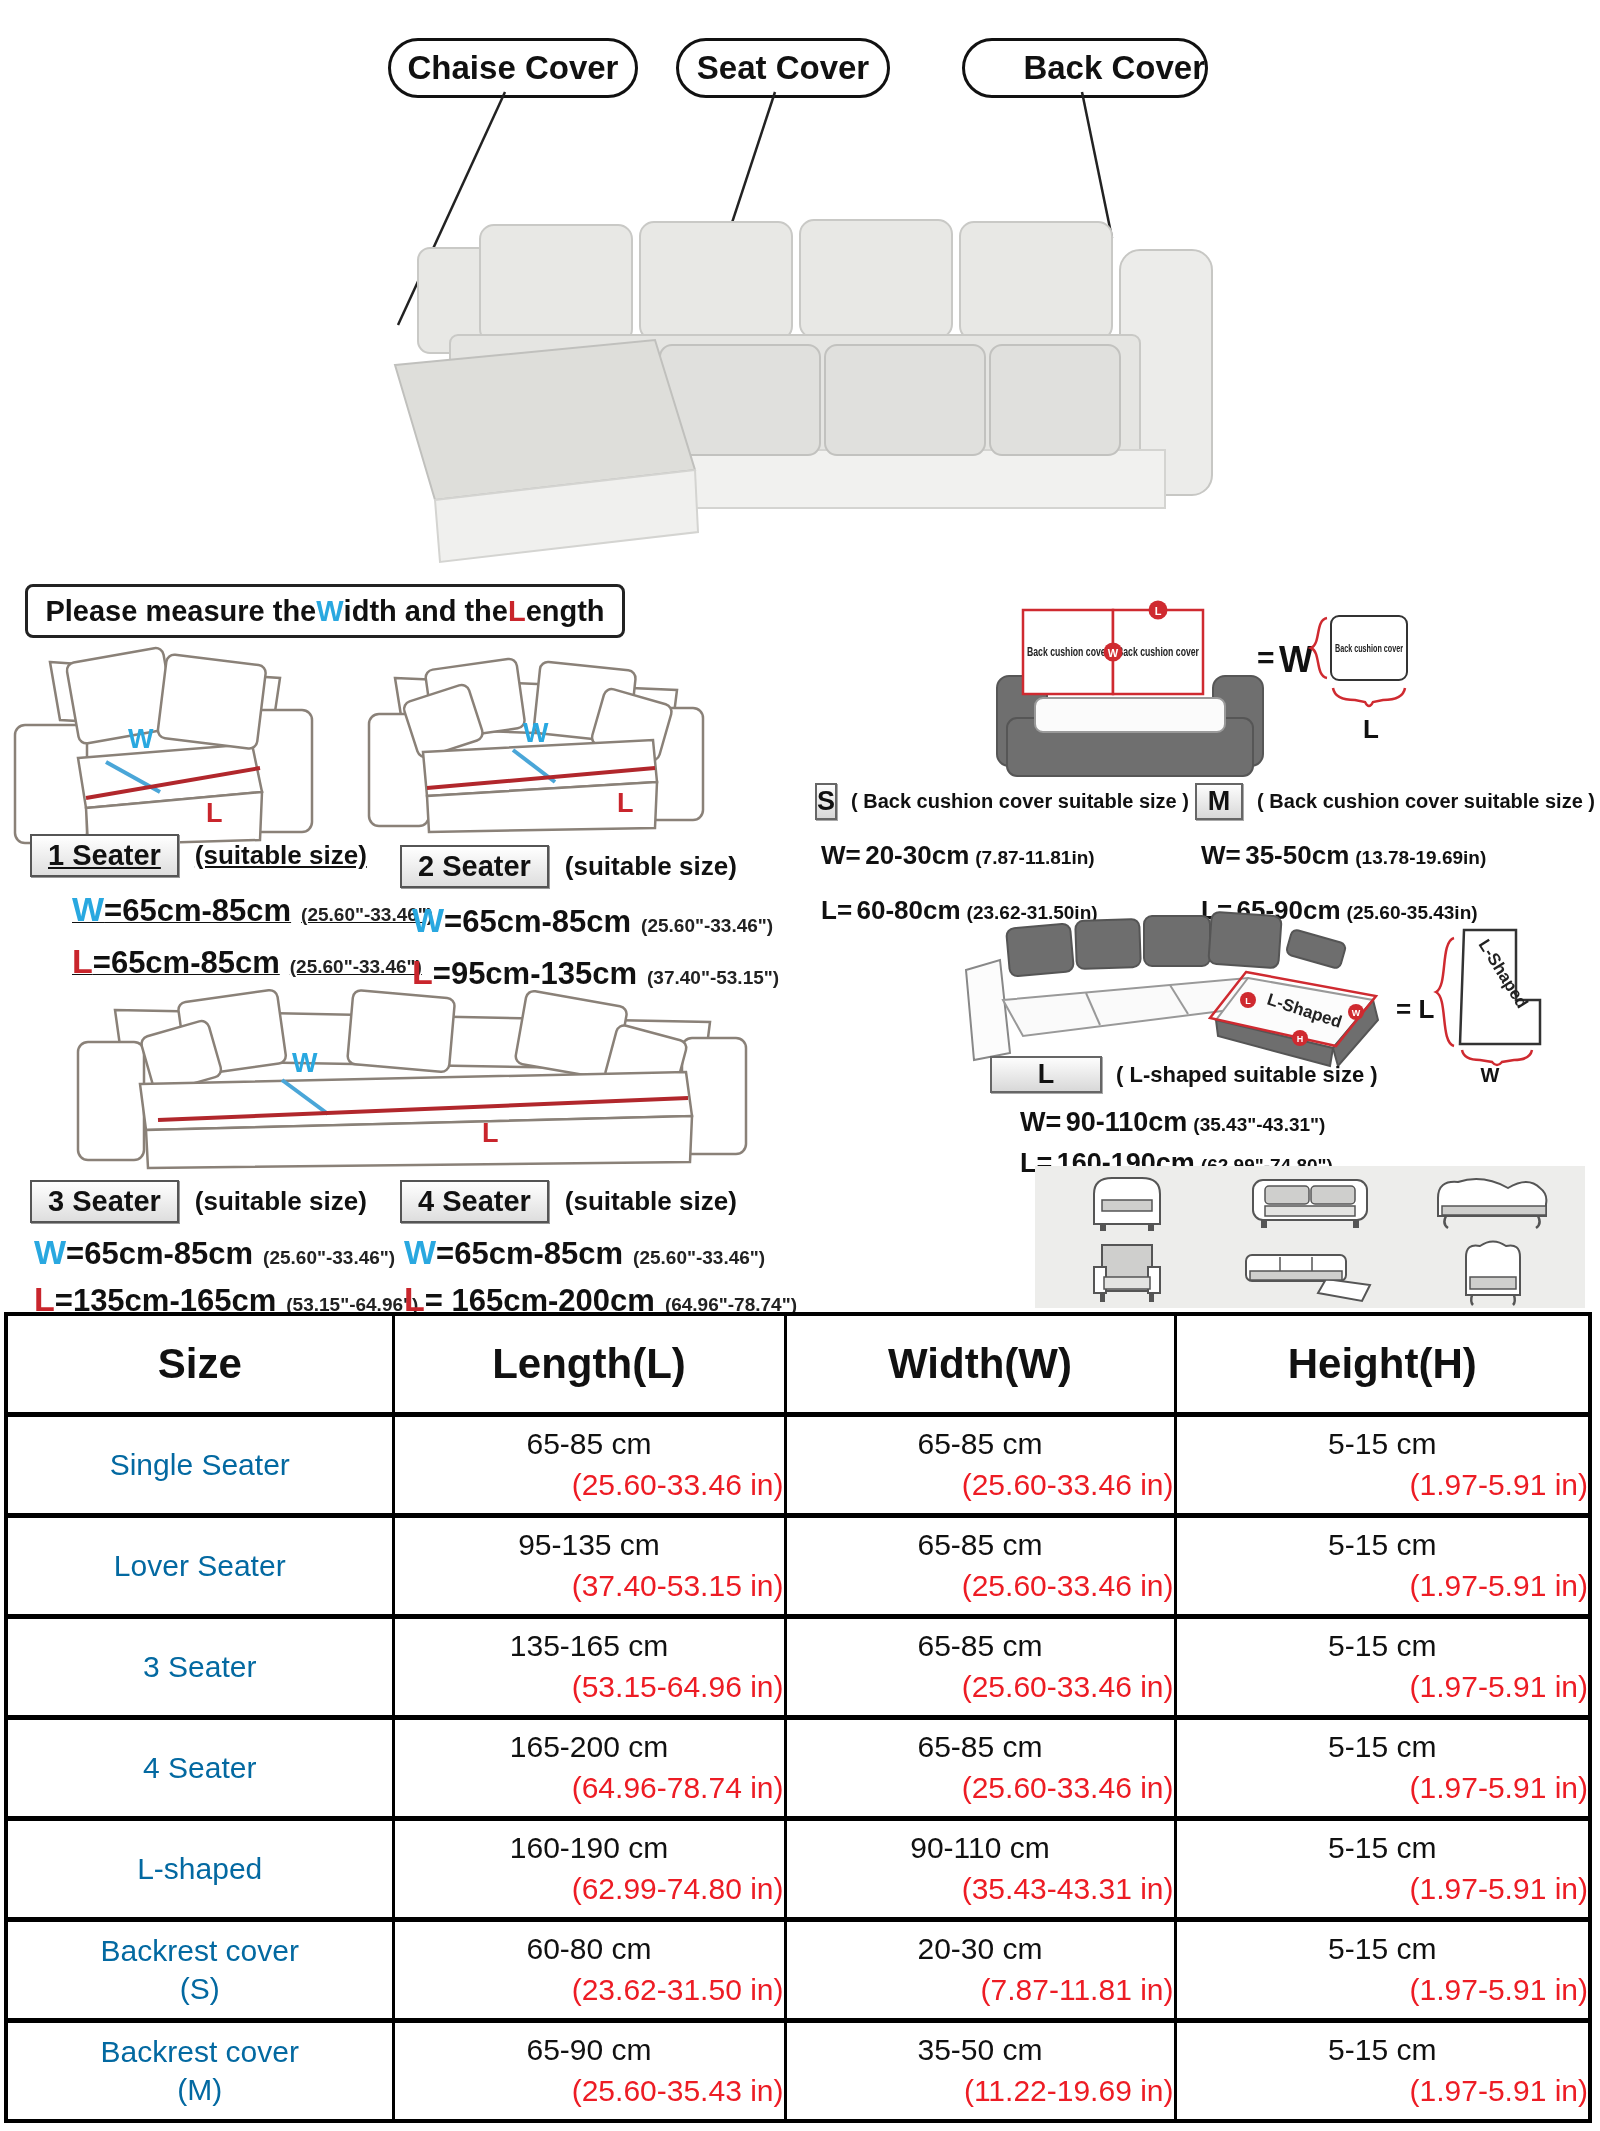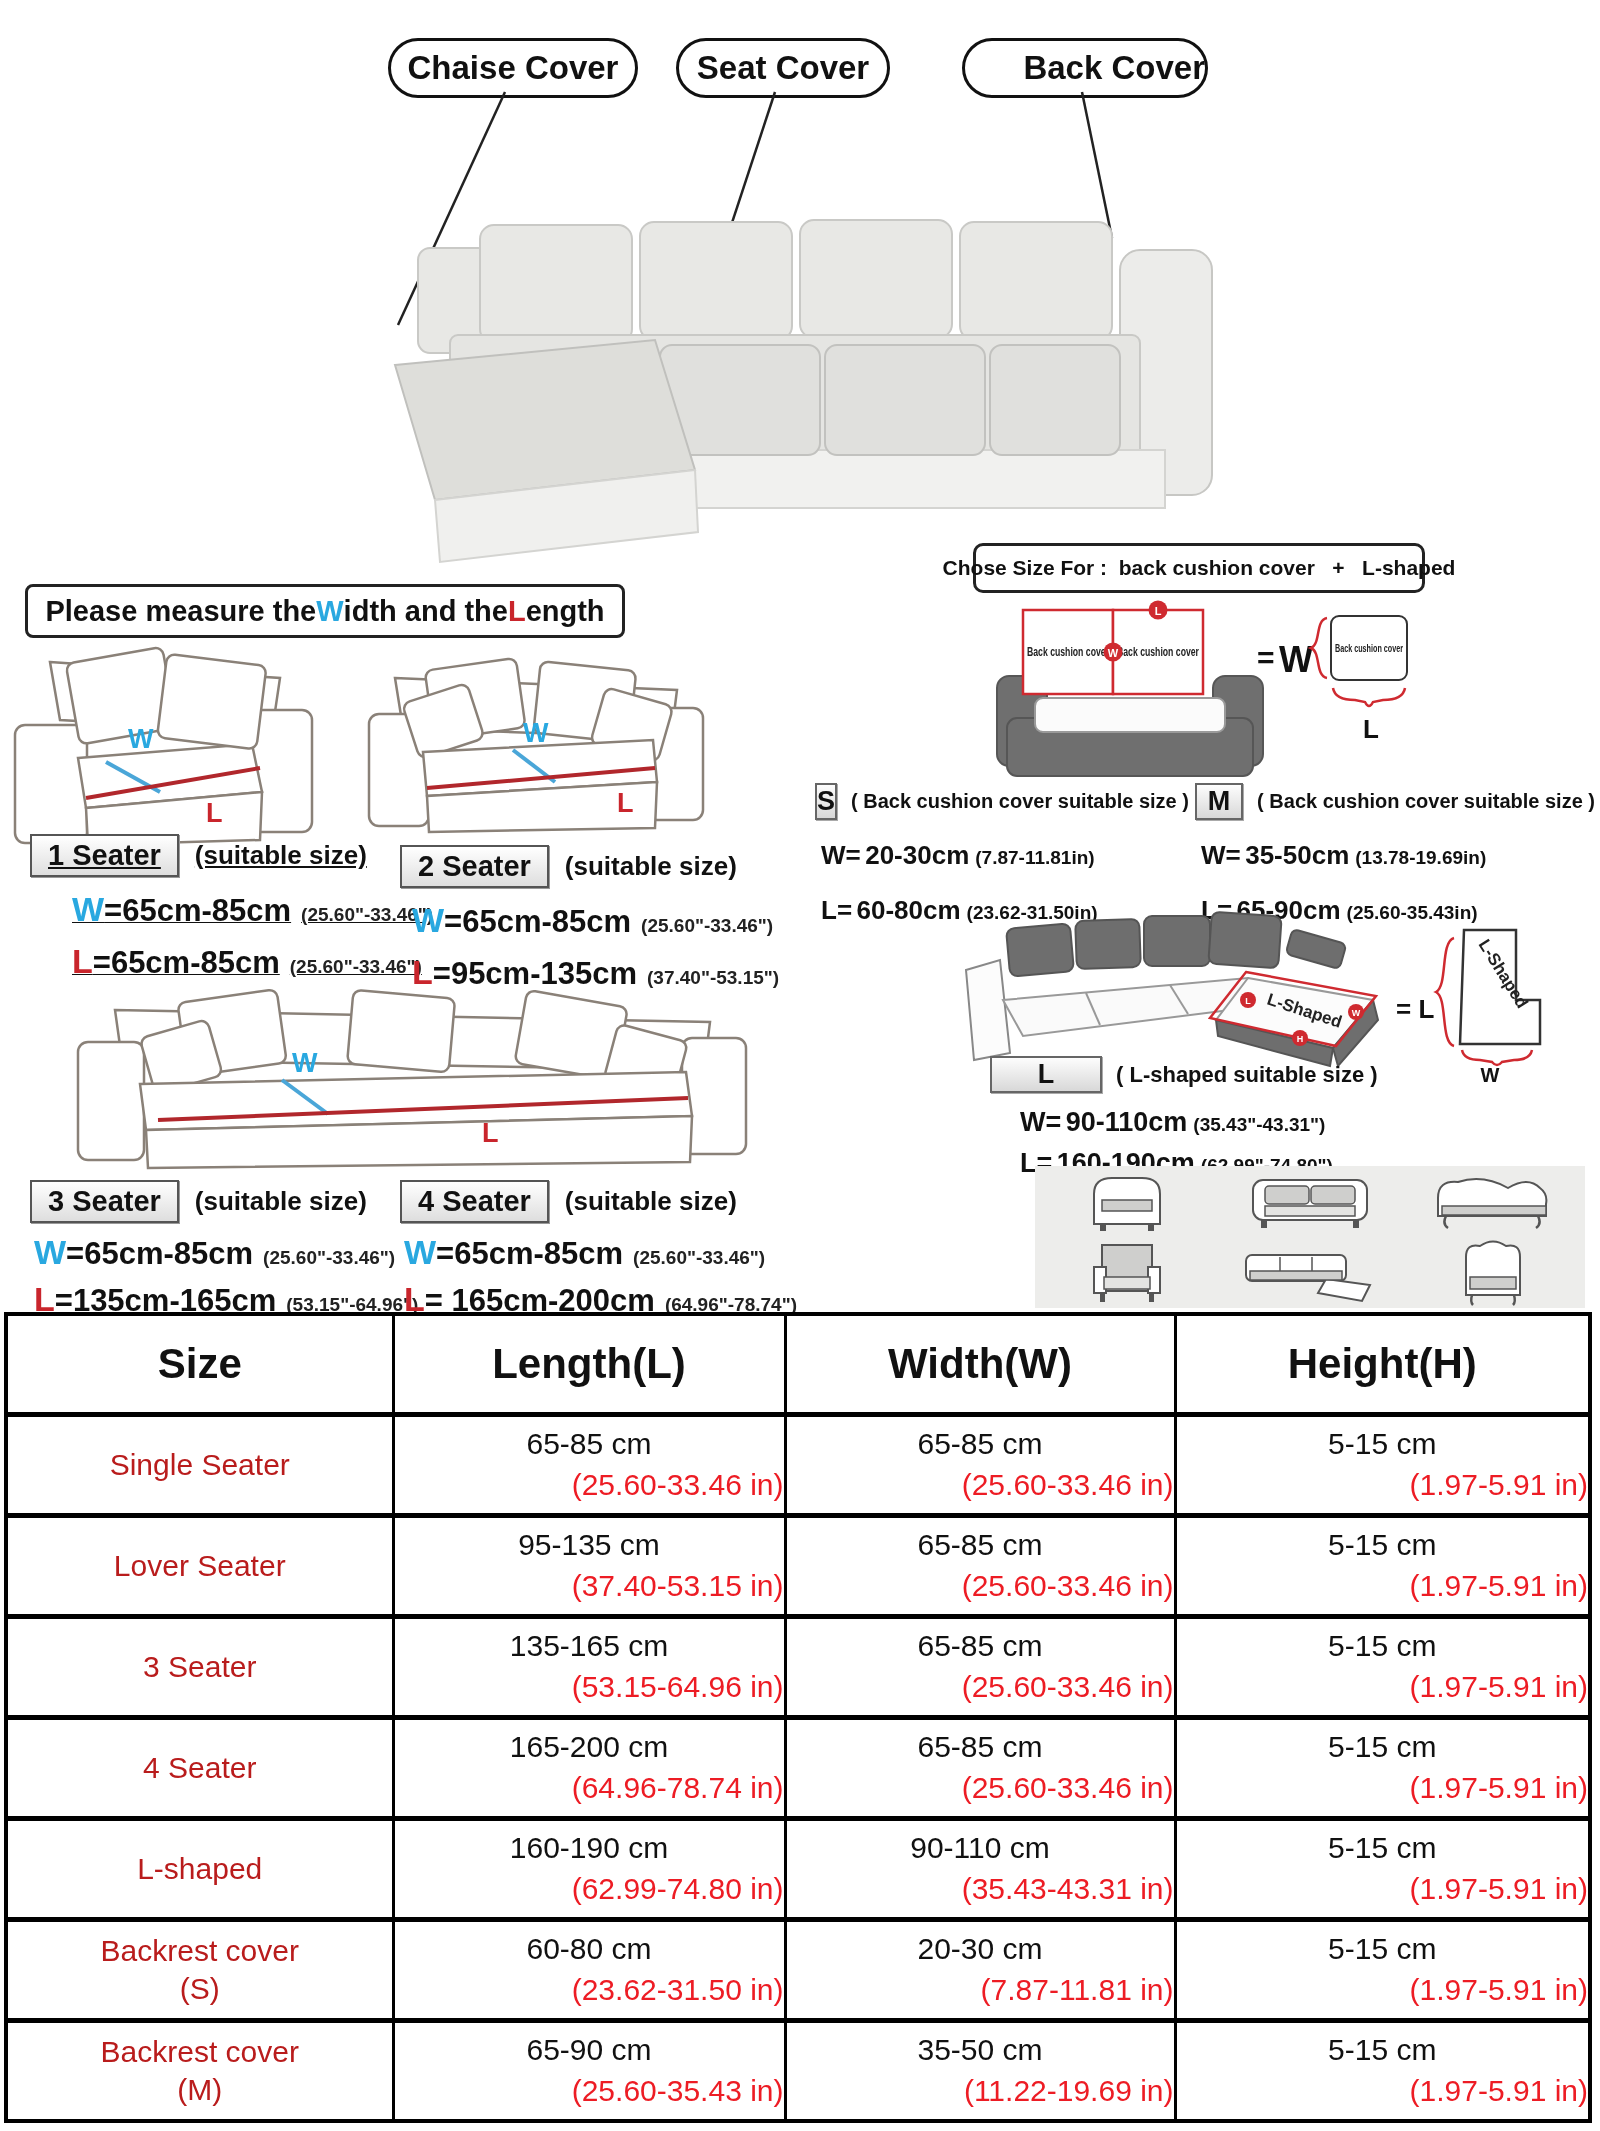--- a/index.html
+++ b/index.html
@@ -53,21 +53,21 @@
              background:#ededeb; display:grid; grid-template-columns:repeat(3,1fr);
              grid-template-rows:repeat(2,1fr); align-items:center; justify-items:center; }
 
   
   .size-table { position:absolute; left:4px; top:1312px; width:1584px;
                 border-collapse:collapse; table-layout:fixed; background:#fff;border-radius:24px; }
   .size-table th, .size-table td { border:3px solid #000; text-align:center; vertical-align:middle; }
   .size-table { border:4px solid #000; }
   .size-table thead th { height:100px; font-size:42px; font-weight:bold; }
   .size-table tbody td { height:101px; border-top:5px solid #000; }
-  .c-size .l1 { font-size:30px; color:#b91c1c; line-height:1.25; }
+  .c-size .l1 { font-size:30px; color:#0369a1; line-height:1.25; }
   .l2:empty { display:none; }
   .cmtxt { font-size:30px; color:#111; margin-bottom:7px; }
   .intxt { font-size:30px; color:#ed1c24;text-align:right; }
 
   svg text { font-family:"Liberation Sans", sans-serif; }
 </style>
 </head>
 <body>
 
 <div class="canvas">
@@ -216,21 +216,20 @@
 
   <div class="seatblock" style="left:400px; top:1180px; width:390px;">
     <div class="tagrow">
       <span class="tag">4 Seater</span>
       <span class="suit">(suitable size)</span>
     </div>
     <div class="sline" style="margin-top:10px; padding-left:4px;"><span class="wk">W</span><span class="val">=65cm-85cm</span><span class="inch">(25.60"-33.46")</span></div>
     <div class="sline" style="margin-top:8px; padding-left:4px;"><span class="lk">L</span><span class="val">= 165cm-200cm</span><span class="inch">(64.96"-78.74")</span></div>
   </div>
 
-  <div class="chose-box"><span>Chose Size For :  back cushion cover   +   L-shaped</span></div>
 
   <svg class="abs" style="left:995px; top:598px;" width="420" height="195" viewBox="0 0 420 195">
     <rect x="2" y="78" width="50" height="90" rx="12" fill="#6f6f6f" stroke="#565656" stroke-width="2"></rect>
     <rect x="218" y="78" width="50" height="90" rx="12" fill="#6f6f6f" stroke="#565656" stroke-width="2"></rect>
     <rect x="12" y="120" width="246" height="58" rx="10" fill="#6f6f6f" stroke="#565656" stroke-width="2"></rect>
     <rect x="40" y="100" width="190" height="34" rx="8" fill="#fbfbfb" stroke="#9a9a9a" stroke-width="2"></rect>
     <rect x="28" y="12" width="90" height="84" fill="#ffffff" stroke="#cf2a30" stroke-width="2.5"></rect>
     <rect x="118" y="12" width="90" height="84" fill="#ffffff" stroke="#cf2a30" stroke-width="2.5"></rect>
     <text x="73" y="58" font-size="12" font-weight="bold" fill="#222" text-anchor="middle" textLength="82" lengthAdjust="spacingAndGlyphs">Back cushion cover</text>
     <text x="163" y="58" font-size="12" font-weight="bold" fill="#222" text-anchor="middle" textLength="82" lengthAdjust="spacingAndGlyphs">Back cushion cover</text>

